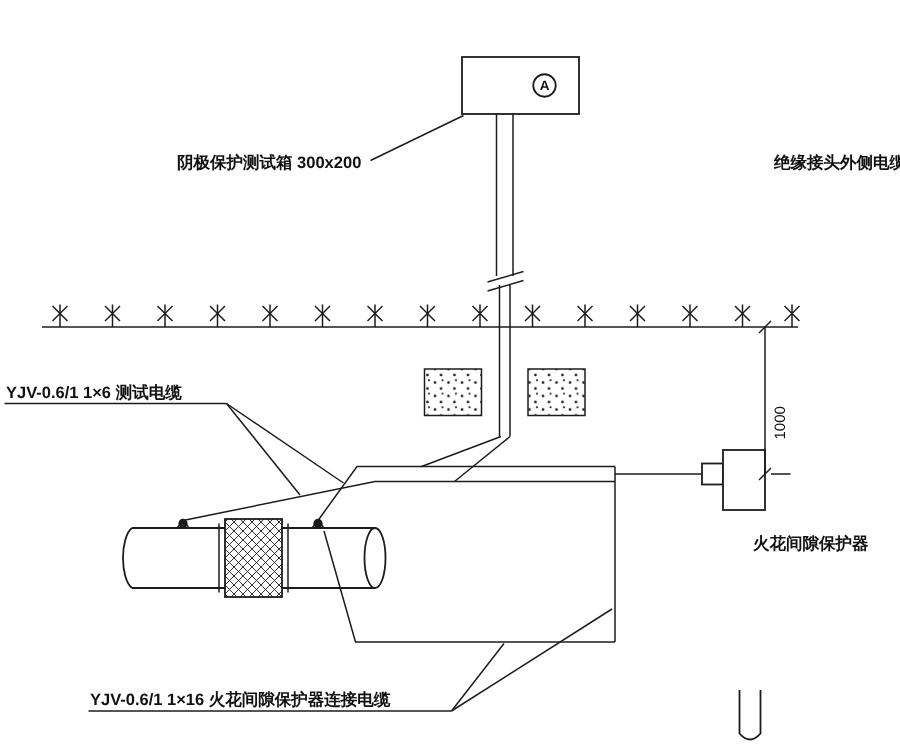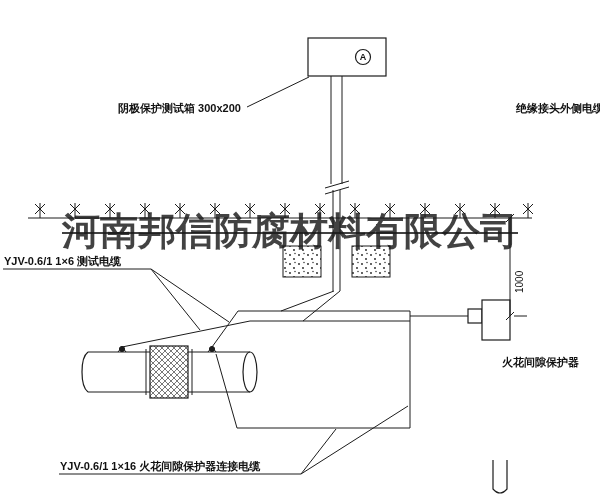--- a/index.html
+++ b/index.html
@@ -156,15 +156,14 @@
     <line x1="301" y1="474" x2="408" y2="406"></line>
   </g>
 
   <text class="lbl" x="118" y="112">阴极保护测试箱 300x200</text>
   <text class="lbl" x="516" y="112">绝缘接头外侧电缆</text>
   <text class="lbl" x="4" y="265">YJV-0.6/1 1×6  测试电缆</text>
   <text class="lbl" x="502" y="366">火花间隙保护器</text>
   <text class="lbl" x="60" y="470">YJV-0.6/1 1×16  火花间隙保护器连接电缆</text>
 </svg>
 
-<div class="watermark">河南邦信防腐材料有限公司</div>
 
 </div>
 
 </body></html>

